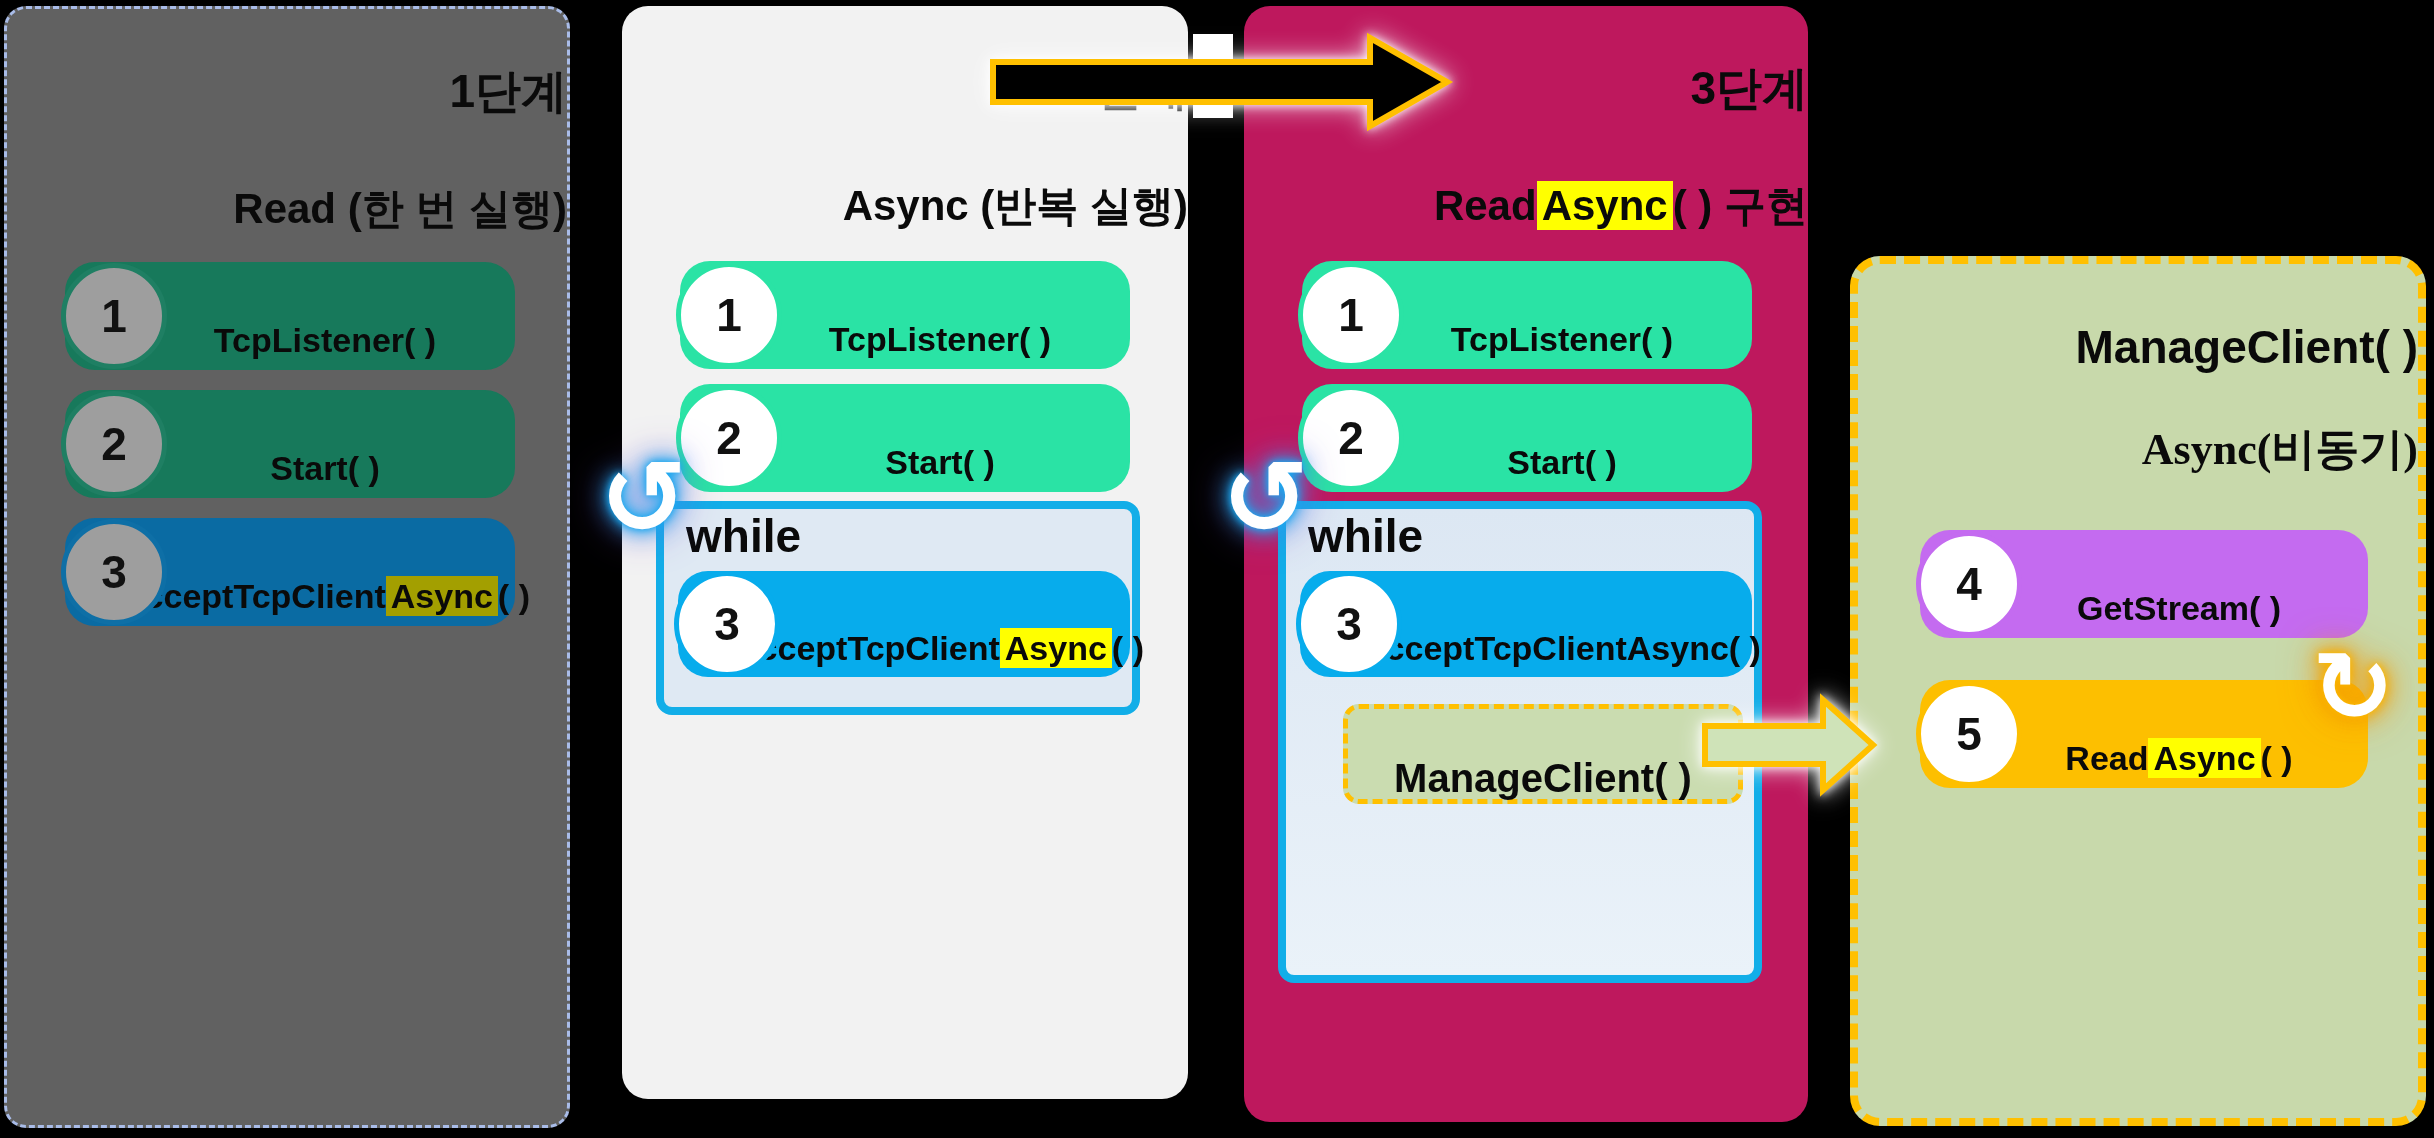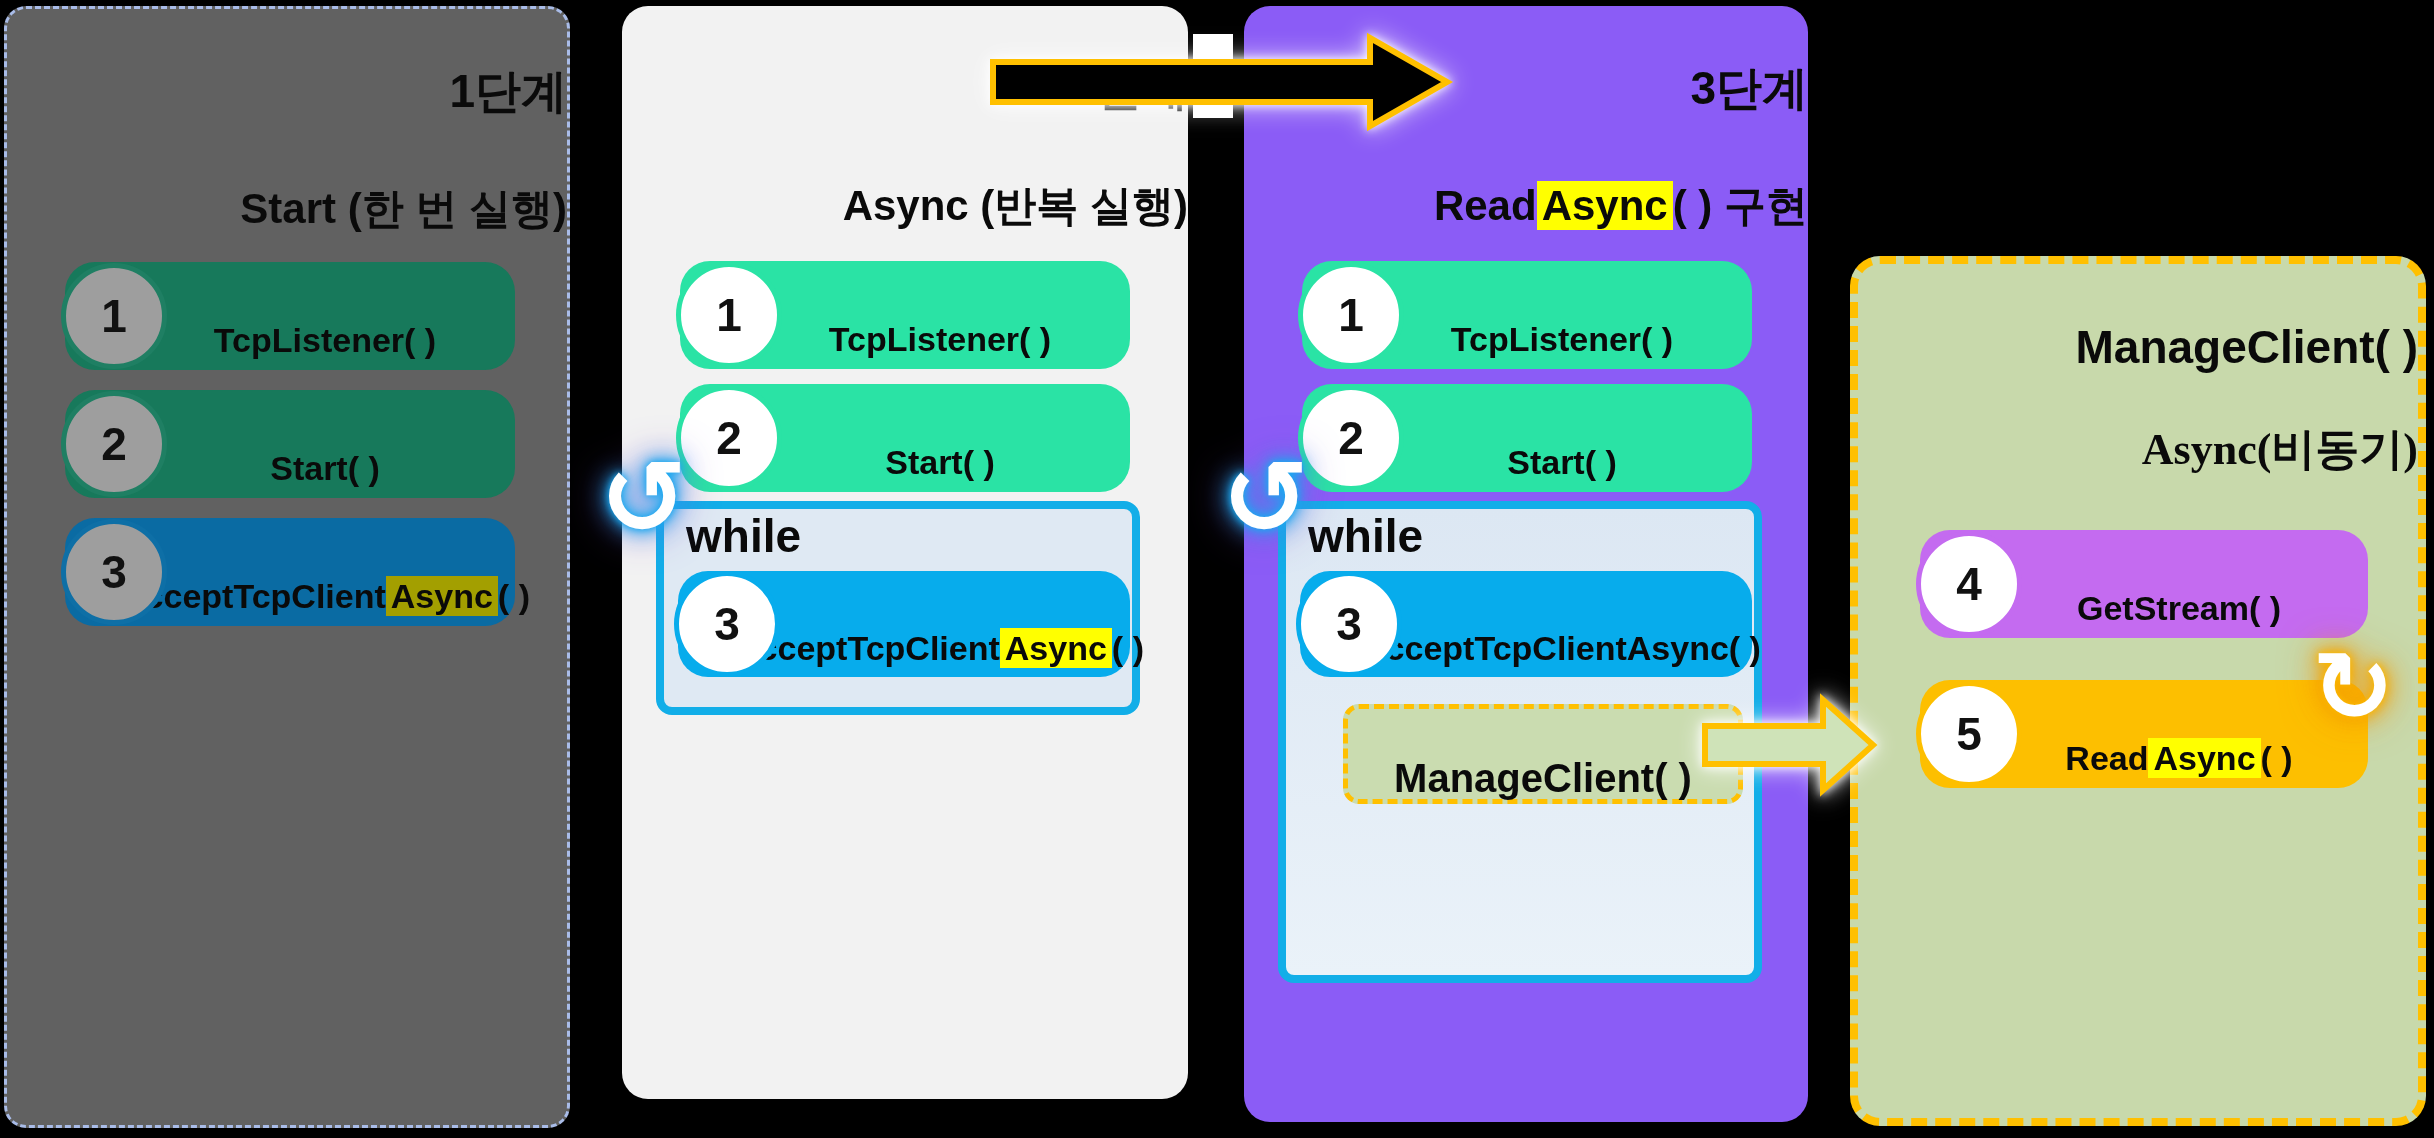--- a/index.html
+++ b/index.html
@@ -4,21 +4,21 @@
 <style>
   html,body { margin:0; padding:0; background:#000; }
   body {
     position:relative; width:2434px; height:1138px; overflow:hidden;
     font-family:"Liberation Sans","DejaVu Sans",sans-serif; color:#0a0a0a;
   }
   .panel { position:absolute; border-radius:26px; }
   #panel1 { left:4px; top:6px; width:560px; height:1116px; background:#616161;
             border:3px dashed #A9BCE8; border-radius:22px; }
   #panel2 { left:622px; top:6px; width:566px; height:1093px; background:#F2F2F2; }
-  #panel3 { left:1244px; top:6px; width:564px; height:1116px; background:#8b5cf6; }
+  #panel3 { left:1244px; top:6px; width:564px; height:1116px; background:#be185d; }
   #panel4 { left:1850px; top:256px; width:560px; height:854px; background:#C8D9AB;
             border:8px dashed #FFC000; border-radius:30px; }
 
   .title, .subtitle { position:absolute; left:0; width:100%; text-align:right;
                       font-weight:bold; white-space:nowrap; }
   .title    { top:52px;  font-size:46px; }
   .subtitle { top:172px; font-size:42px; }
   #panel4 .title    { top:56px;  font-size:46px; }
   #panel4 .subtitle { top:156px; font-size:44px;font-family:Liberation Serif, serif; }
 
@@ -72,21 +72,21 @@
                background:#fff; z-index:55; }
   .manage-arrow { position:absolute; left:1701px; top:690px; z-index:60;
                filter:drop-shadow(0 0 5px rgba(255,255,255,.95))
                       drop-shadow(0 0 11px rgba(255,255,255,.8)); }
 </style>
 </head>
 <body>
 
 <div class="panel" id="panel1">
   <div class="title">1단계</div>
-  <div class="subtitle">Start (한 번 실행)</div>
+  <div class="subtitle">Read (한 번 실행)</div>
 
   <div class="pill dgreen" style="top:253px">
     <span class="num">1</span>
     <span class="plabel">TcpListener( )</span>
   </div>
   <div class="pill dgreen" style="top:381px">
     <span class="num">2</span>
     <span class="plabel">Start( )</span>
   </div>
   <div class="pill dblue" style="top:509px">

